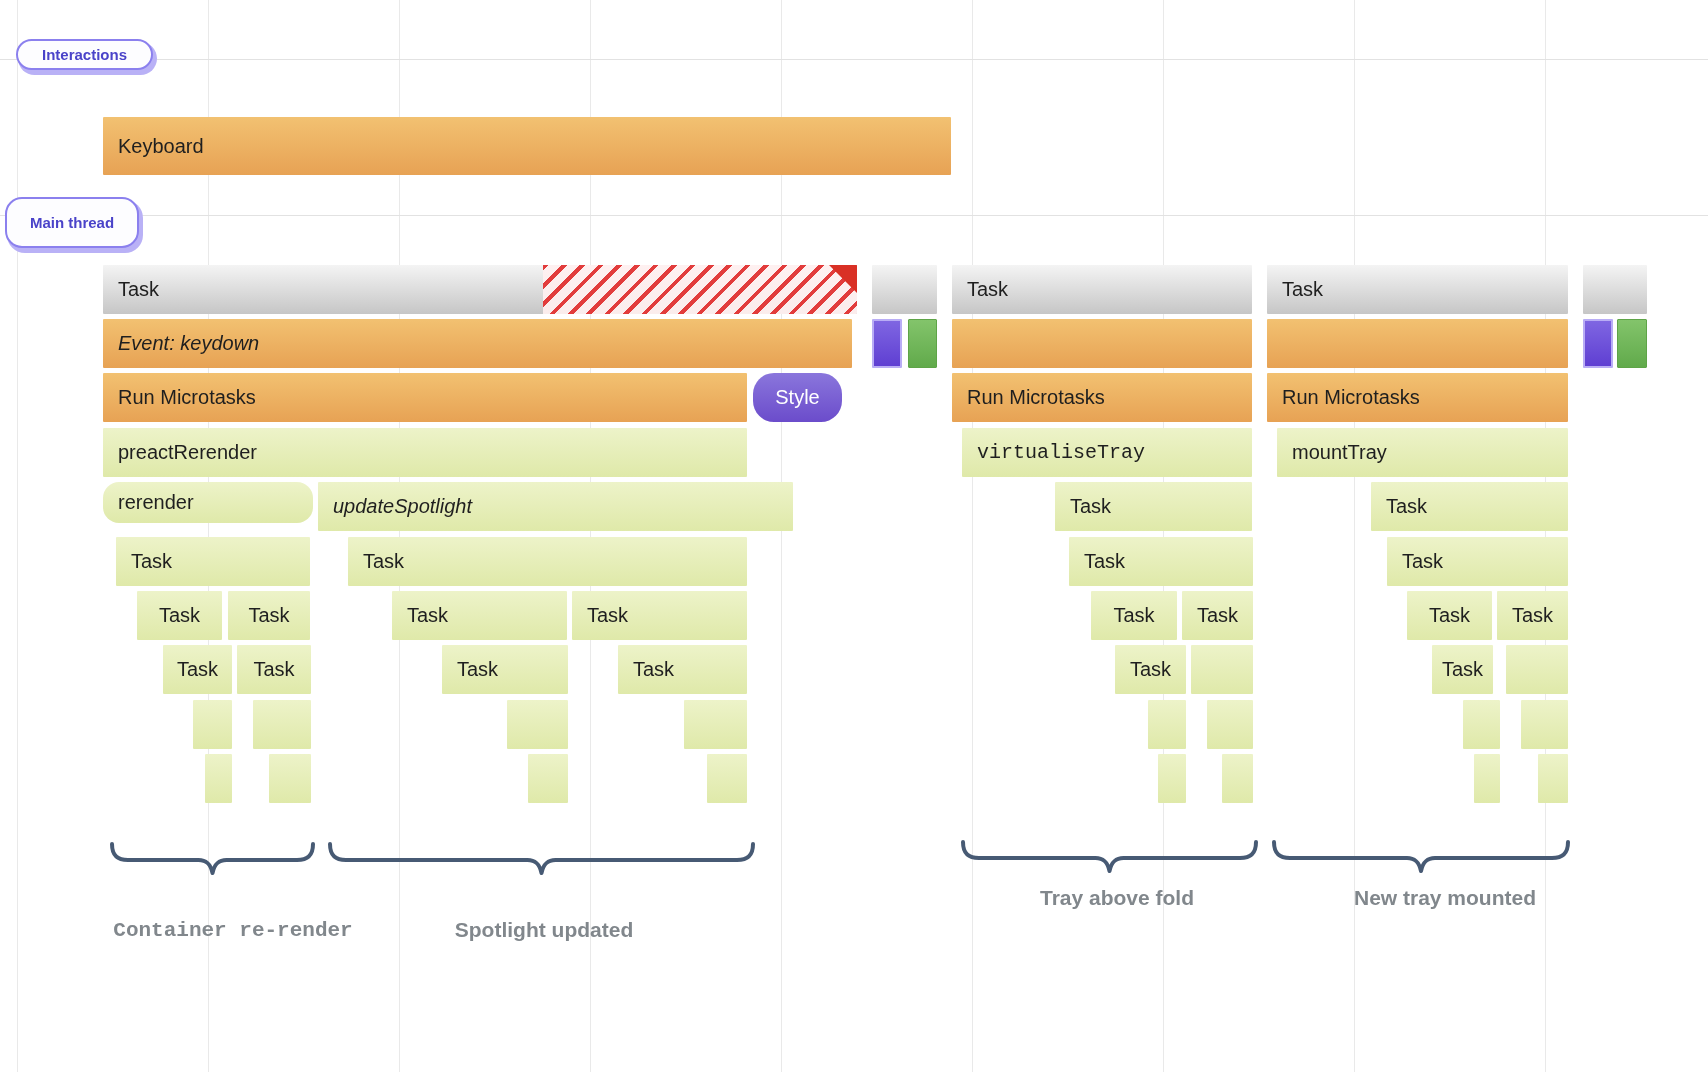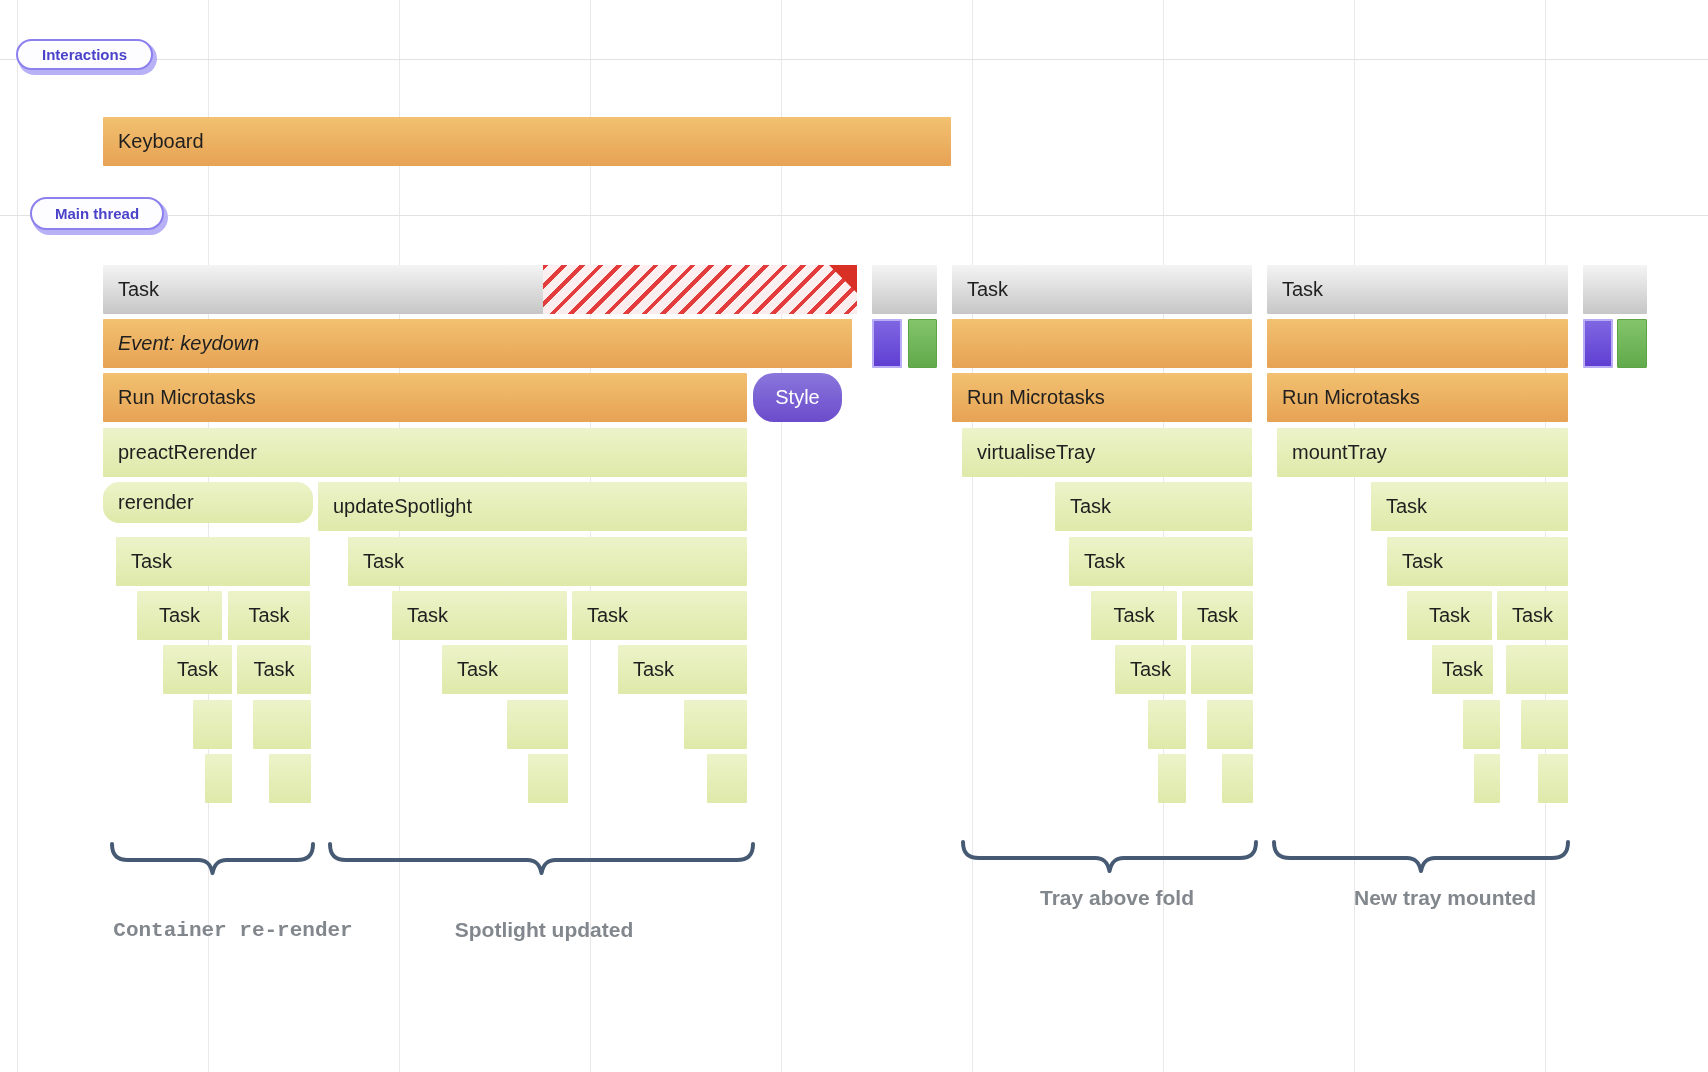--- a/index.html
+++ b/index.html
@@ -43,25 +43,25 @@
       <div class="vline" style="left: 972px;"></div>
       <div class="vline" style="left: 1163px;"></div>
       <div class="vline" style="left: 1354px;"></div>
       <div class="vline" style="left: 1545px;"></div>
       <div class="hline" style="top: 59px;"></div>
       <div class="hline" style="top: 215px;"></div>
     </div>
   <div class="pill" id="pill-interactions" style="left: 16px; top: 39px; width: 137px; height: 31px; text-align: right;">
     <span>Interactions</span>
   </div>
-  <div class="pill" id="pill-main-thread" style="left: 30px; top: 197px; width: 134px; height: 33px;">
+  <div class="pill" id="pill-main-thread" style="left: 5px; top: 197px; width: 134px; height: 51px;">
     <span>Main thread</span>
   </div>
   <div id="bars">
-      <div class="bar bar-orange" style="left: 103px; top: 117px; width: 848px; height: 49px;">
+      <div class="bar bar-orange" style="left: 103px; top: 117px; width: 848px; height: 58px;">
         <span class="lbl">Keyboard</span>
       </div>
       <div class="bar bar-gray" style="left: 103px; top: 265px; width: 754px; height: 49px;">
         <span class="lbl">Task</span>
         <div class="stripes" style="left: 440px; width: 314px;"></div>
         <div class="tri" style="right: 0px;"></div>
       </div>
       <div class="bar bar-orange" style="left: 103px; top: 319px; width: 749px; height: 49px; font-style: italic;">
         <span class="lbl">Event: keydown</span>
       </div>
@@ -70,21 +70,21 @@
       </div>
       <div class="bar bar-purple center" style="left: 753px; top: 373px; width: 89px; height: 49px;">
         <span class="lbl">Style</span>
       </div>
       <div class="bar bar-green" style="left: 103px; top: 428px; width: 644px; height: 49px;">
         <span class="lbl">preactRerender</span>
       </div>
       <div class="bar bar-green" style="left: 103px; top: 482px; width: 210px; height: 41px; border-radius: 16px;">
         <span class="lbl">rerender</span>
       </div>
-      <div class="bar bar-green" style="left: 318px; top: 482px; width: 429px; height: 49px;">
+      <div class="bar bar-green" style="left: 318px; top: 482px; width: 475px; height: 49px; font-style: italic;">
         <span class="lbl">updateSpotlight</span>
       </div>
       <div class="bar bar-green" style="left: 116px; top: 537px; width: 194px; height: 49px;">
         <span class="lbl">Task</span>
       </div>
       <div class="bar bar-green center" style="left: 137px; top: 591px; width: 85px; height: 49px;">
         <span class="lbl">Task</span>
       </div>
       <div class="bar bar-green center" style="left: 228px; top: 591px; width: 82px; height: 49px;">
         <span class="lbl">Task</span>
@@ -121,21 +121,21 @@
       <div class="bar bar-gray" style="left: 872px; top: 265px; width: 65px; height: 49px;"></div>
       <div class="bar bar-purpleblock" style="left: 872px; top: 319px; width: 30px; height: 49px;"></div>
       <div class="bar bar-greenblock" style="left: 908px; top: 319px; width: 29px; height: 49px;"></div>
       <div class="bar bar-gray" style="left: 952px; top: 265px; width: 300px; height: 49px;">
         <span class="lbl">Task</span>
       </div>
       <div class="bar bar-orange" style="left: 952px; top: 319px; width: 300px; height: 49px;"></div>
       <div class="bar bar-orange" style="left: 952px; top: 373px; width: 300px; height: 49px;">
         <span class="lbl">Run Microtasks</span>
       </div>
-      <div class="bar bar-green" style="left: 962px; top: 428px; width: 290px; height: 49px;">
+      <div class="bar bar-green" style="left: 962px; top: 428px; width: 290px; height: 49px; font-family: Liberation Mono, monospace;">
         <span class="lbl">virtualiseTray</span>
       </div>
       <div class="bar bar-green" style="left: 1055px; top: 482px; width: 197px; height: 49px;">
         <span class="lbl">Task</span>
       </div>
       <div class="bar bar-green" style="left: 1069px; top: 537px; width: 184px; height: 49px;">
         <span class="lbl">Task</span>
       </div>
       <div class="bar bar-green center" style="left: 1091px; top: 591px; width: 86px; height: 49px;">
         <span class="lbl">Task</span>

